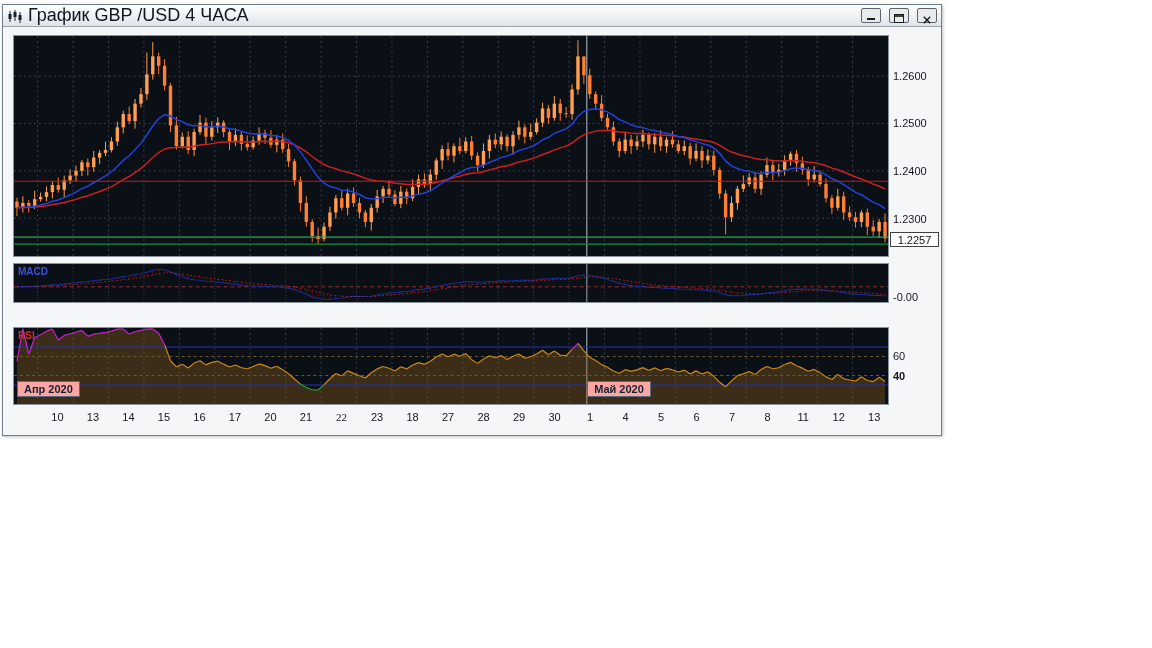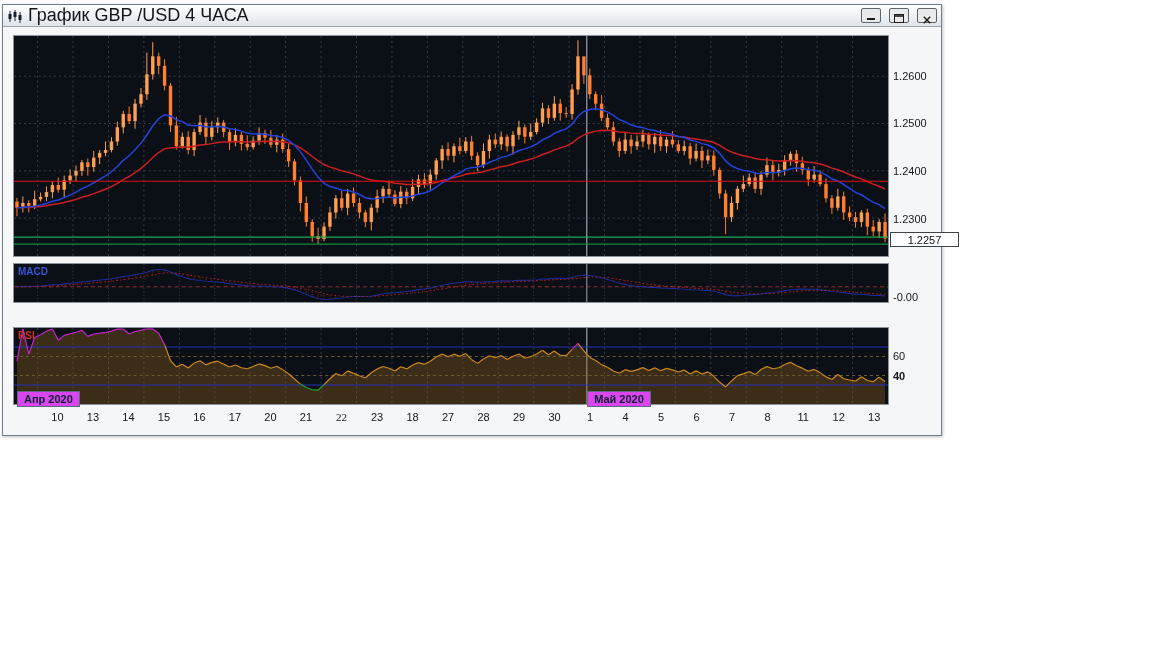--- a/index.html
+++ b/index.html
@@ -36,26 +36,26 @@
   .chip{width:9px;height:9px;border:1px solid #50565c;box-sizing:border-box;}
   .chip-red{background:#d42222;}
   .chip-blue{background:#2266cc;}
   .lbl-blue{color:#2946e8;}
   .lbl-red{color:#cc2222;}
   .ind-label{position:absolute;left:4px;top:2px;font-size:10px;font-weight:bold;}
   .ind-label.macd{color:#3a55d8;}
   .ind-label.rsi{color:#cc3322;}
   .axis-label{position:absolute;left:890px;font-size:11px;color:#14181c;white-space:nowrap;}
   .cur-price{
-    position:absolute;left:887px;width:69px;height:15px;background:#ffffff;border:1px solid #3c4248;
+    position:absolute;left:887px;width:49px;height:15px;background:#ffffff;border:1px solid #3c4248;
     font-size:11px;color:#111;text-align:center;line-height:15px;box-sizing:border-box;
   }
   .x-tick{position:absolute;width:26px;text-align:center;font-size:11px;color:#14181c;top:384px;}
   .badge{
-    position:absolute;top:364px;height:16px;padding:0 6px;background:#d946ef;border:1px solid #5a6a7a;
+    position:absolute;top:354px;height:16px;padding:0 6px;background:#fca5a5;border:1px solid #5a6a7a;
     color:#0f2230;font-size:11px;font-weight:bold;line-height:15px;box-sizing:border-box;white-space:nowrap;
   }
 </style>
 </head>
 <body>
 
 <div>
   <div class="window">
 
     <div class="titlebar">

